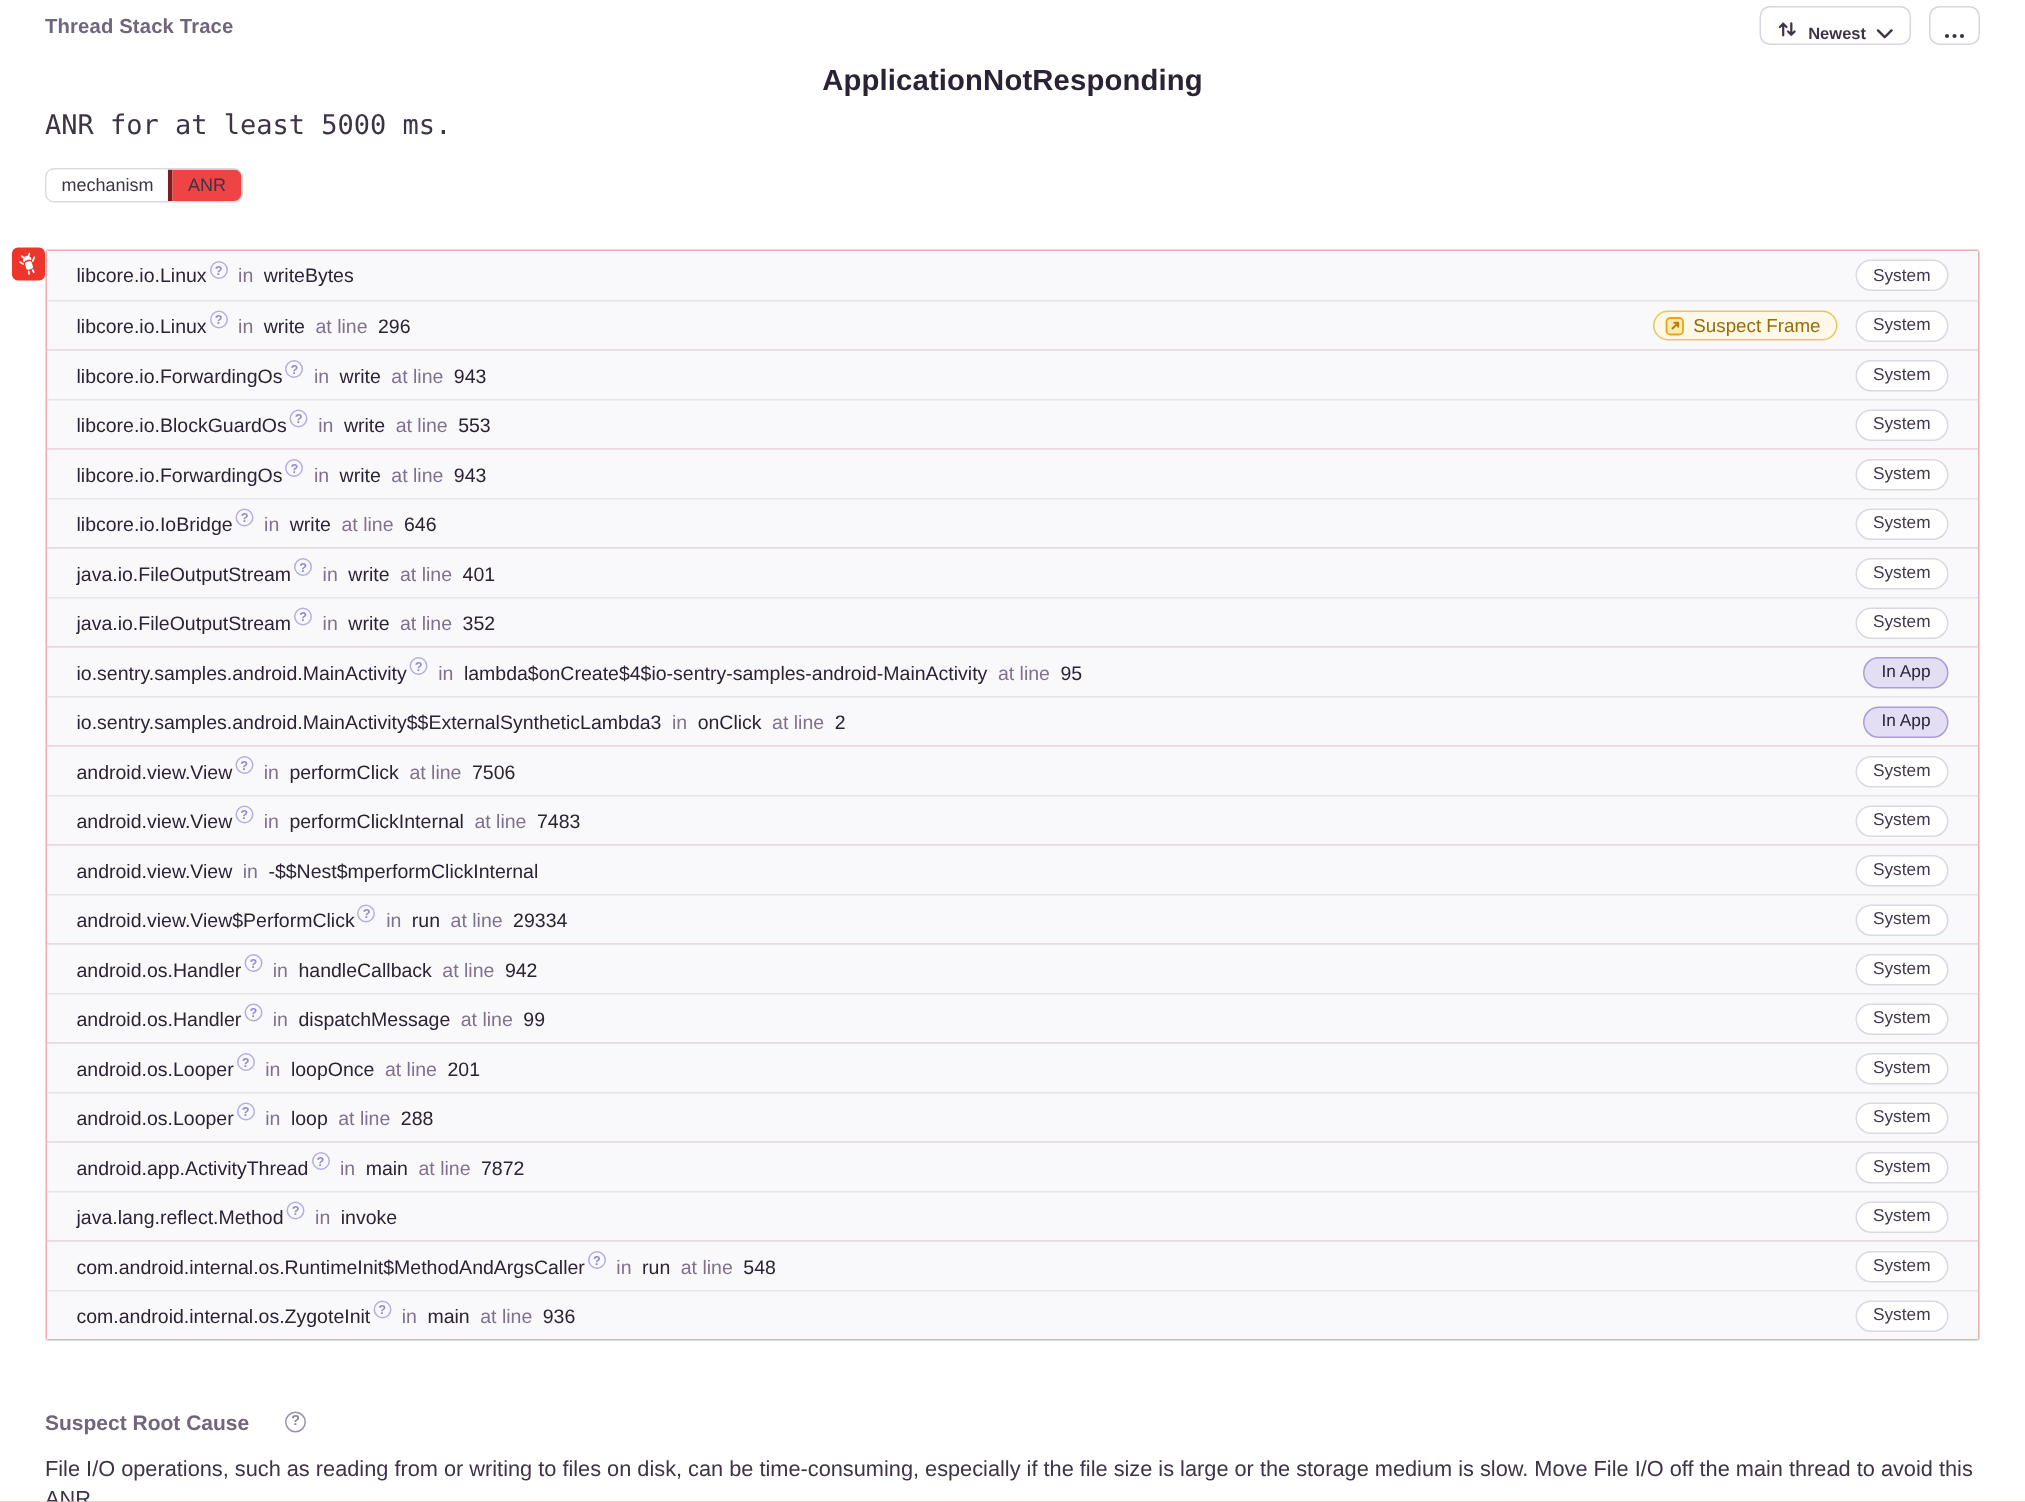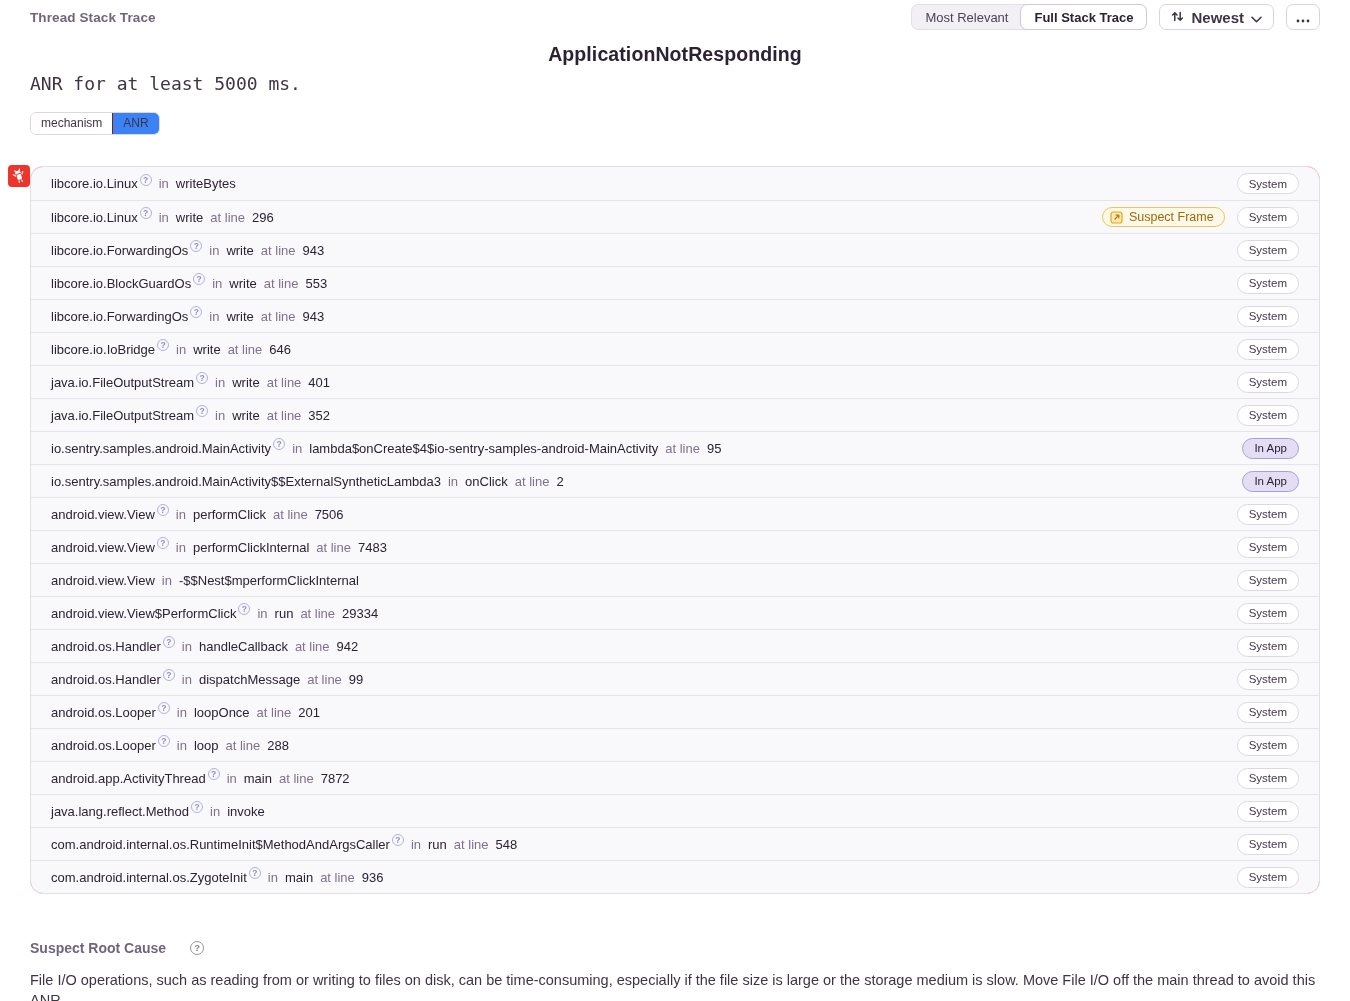--- a/index.html
+++ b/index.html
@@ -15,39 +15,39 @@
   
   .header-bar { display:flex; justify-content:space-between; align-items:center; height:26px; }
   .section-title { font-size:13.5px; font-weight:700; color:#71657e; letter-spacing:.1px; }
   .controls { display:flex; align-items:center; gap:12px; }
 
   .segmented { display:flex; align-items:stretch; background:#f2f0f5; border:1px solid #e3dfe8; border-radius:7px; height:26px; }
   .seg { border:none; background:transparent; font-family:inherit; font-size:13px; color:#4d4158;
          padding:0 13px; border-radius:7px; cursor:pointer; font-weight:400; }
   .seg.active { background:#ffffff; border:1px solid #cfc9d8; font-weight:700; color:#2b2233; margin:-1px; height:26px; }
 
-  .btn { display:flex; align-items:center; gap:7px; height:26px; background:#ffffff;
+  .btn { display:flex; align-items:flex-end; gap:7px; height:26px; background:#ffffff;
          border:1px solid #d9d4e0; border-radius:7px; padding:0 11px; font-family:inherit;
-         font-size:15px; font-weight:700; color:#3e3446; cursor:pointer; }
+         font-size:11px; font-weight:700; color:#3e3446; cursor:pointer; }
   .more-btn { padding:0 9px; }
 
   
   .issue-title { font-size:19.5px; font-weight:700; color:#2b2233; margin-top:13px; letter-spacing:.1px;text-align:center; }
   .issue-desc { font-family:"DejaVu Sans Mono", monospace; font-size:18px; color:#3e3446; margin-top:7px; }
 
   .tags { margin-top:18px; display:flex; }
   .tag { display:flex; border:1px solid #dcd8e2; border-radius:6px; overflow:hidden; height:23px; font-size:12px; cursor:pointer; }
-  .tag-key { background:#ffffff; padding:3px 10px; color:#3e3446; border-right:1px solid #7f1d1d;text-align:center; }
-  .tag-val { background:#3b82f6; padding:3px 10px; color:#3e3446; }
+  .tag-key { background:#ffffff; padding:3px 10px; color:#3e3446; border-right:3px solid #7f1d1d;text-align:center; }
+  .tag-val { background:#ef4444; padding:3px 10px; color:#3e3446; }
 
   
   .table-wrap { position:relative; margin-top:24px; }
   .platform-icon { position:absolute; left:-22px; top:-1px; width:22px; height:22px;
                    background:#ee352c; border-radius:4px; display:flex; align-items:center; justify-content:center; z-index:2; }
-  .trace-table { border:1px solid #e2dee6; border-radius:13px; overflow:hidden; background:#ef4444;margin-top:31px; }
+  .trace-table { border:1px solid #e2dee6; border-radius:2px; overflow:hidden; background:#ef4444;margin-top:31px; }
   .frame-row { display:flex; justify-content:space-between; align-items:center; height:33px;
                padding:0 20px; background:#f9f9fb; cursor:pointer; }
   .frame-row + .frame-row { border-top:1px solid #e6e3ea; }
   .frame-left { display:flex; align-items:center; gap:7px; font-size:13px; white-space:nowrap; }
   .module { color:#2b2233; }
   .help-icon { width:12px; height:12px; border-radius:50%; border:1px solid #b3afe3; color:#8f8ad2;
                font-size:8.5px; line-height:10px; text-align:center; display:inline-block;
                transform:translateY(-4px); margin-left:-5px; cursor:pointer; font-weight:700; }
   .kw { color:#80708f; }
   .func { color:#2b2233; font-weight:500; }
@@ -71,24 +71,20 @@
   .footer-body { margin-top:14px; font-size:14.5px; line-height:20px; color:#3e3446; max-width:1290px; }
 </style>
 </head>
 <body>
 
 <div class="page">
 
   <div class="header-bar">
     <div class="section-title">Thread Stack Trace</div>
     <div class="controls">
-      <div class="segmented">
-        <button class="seg">Most Relevant</button>
-        <button class="seg active">Full Stack Trace</button>
-      </div>
       <button class="btn sort-btn">
         <span>
           <svg width="13" height="13" viewBox="0 0 13 13" fill="none" stroke="#3e3446" stroke-width="1.5" stroke-linecap="round" stroke-linejoin="round">
             <path d="M3.8 10.5 V2.8 M1.6 5 L3.8 2.8 L6 5"></path>
             <path d="M9.2 2.5 V10.2 M7 8 L9.2 10.2 L11.4 8"></path>
           </svg>
         </span>
         <span>Newest</span>
         <span>
           <svg width="11" height="7" viewBox="0 0 11 7" fill="none" stroke="#3e3446" stroke-width="1.6" stroke-linecap="round" stroke-linejoin="round">

